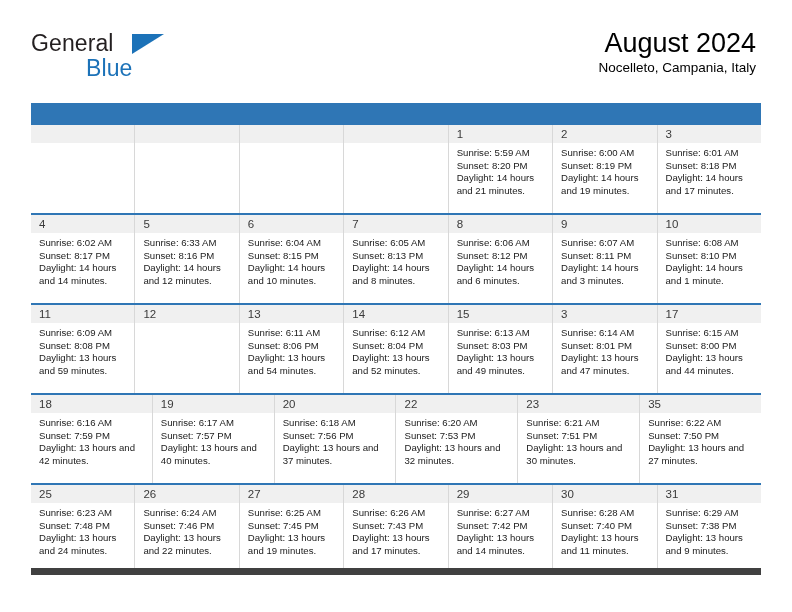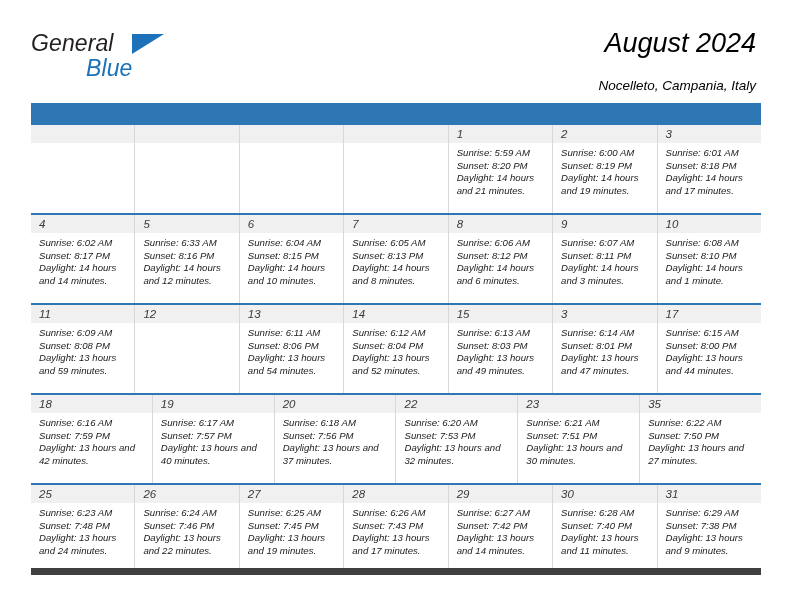--- a/index.html
+++ b/index.html
@@ -9,21 +9,20 @@
     background: #ffffff;
     font-family: "Liberation Sans", sans-serif;
     color: #000000;
     overflow: hidden;
   }
   .page {
     position: relative;
     width: 792px;
     height: 612px;
     padding: 0;
-    font-style: italic;
   }
 
   
   .topbar {
     position: relative;
     height: 72px;
     padding: 0 31px;
   }
   .logo {
     position: absolute;
@@ -69,21 +68,21 @@
     font-size: 27px;
     font-weight: 400;
     color: #000;
     line-height: 1.15;
     white-space: nowrap;
   }
   .cal-subtitle {
     font-size: 13.5px;
     font-weight: 400;
     color: #000;
-    margin-top: 19px;
+    margin-top: 1px;
     white-space: nowrap;
   }
 
   
   .calendar {
     position: absolute;
     left: 31px;
     top: 103px;
     width: 730px;
   }

